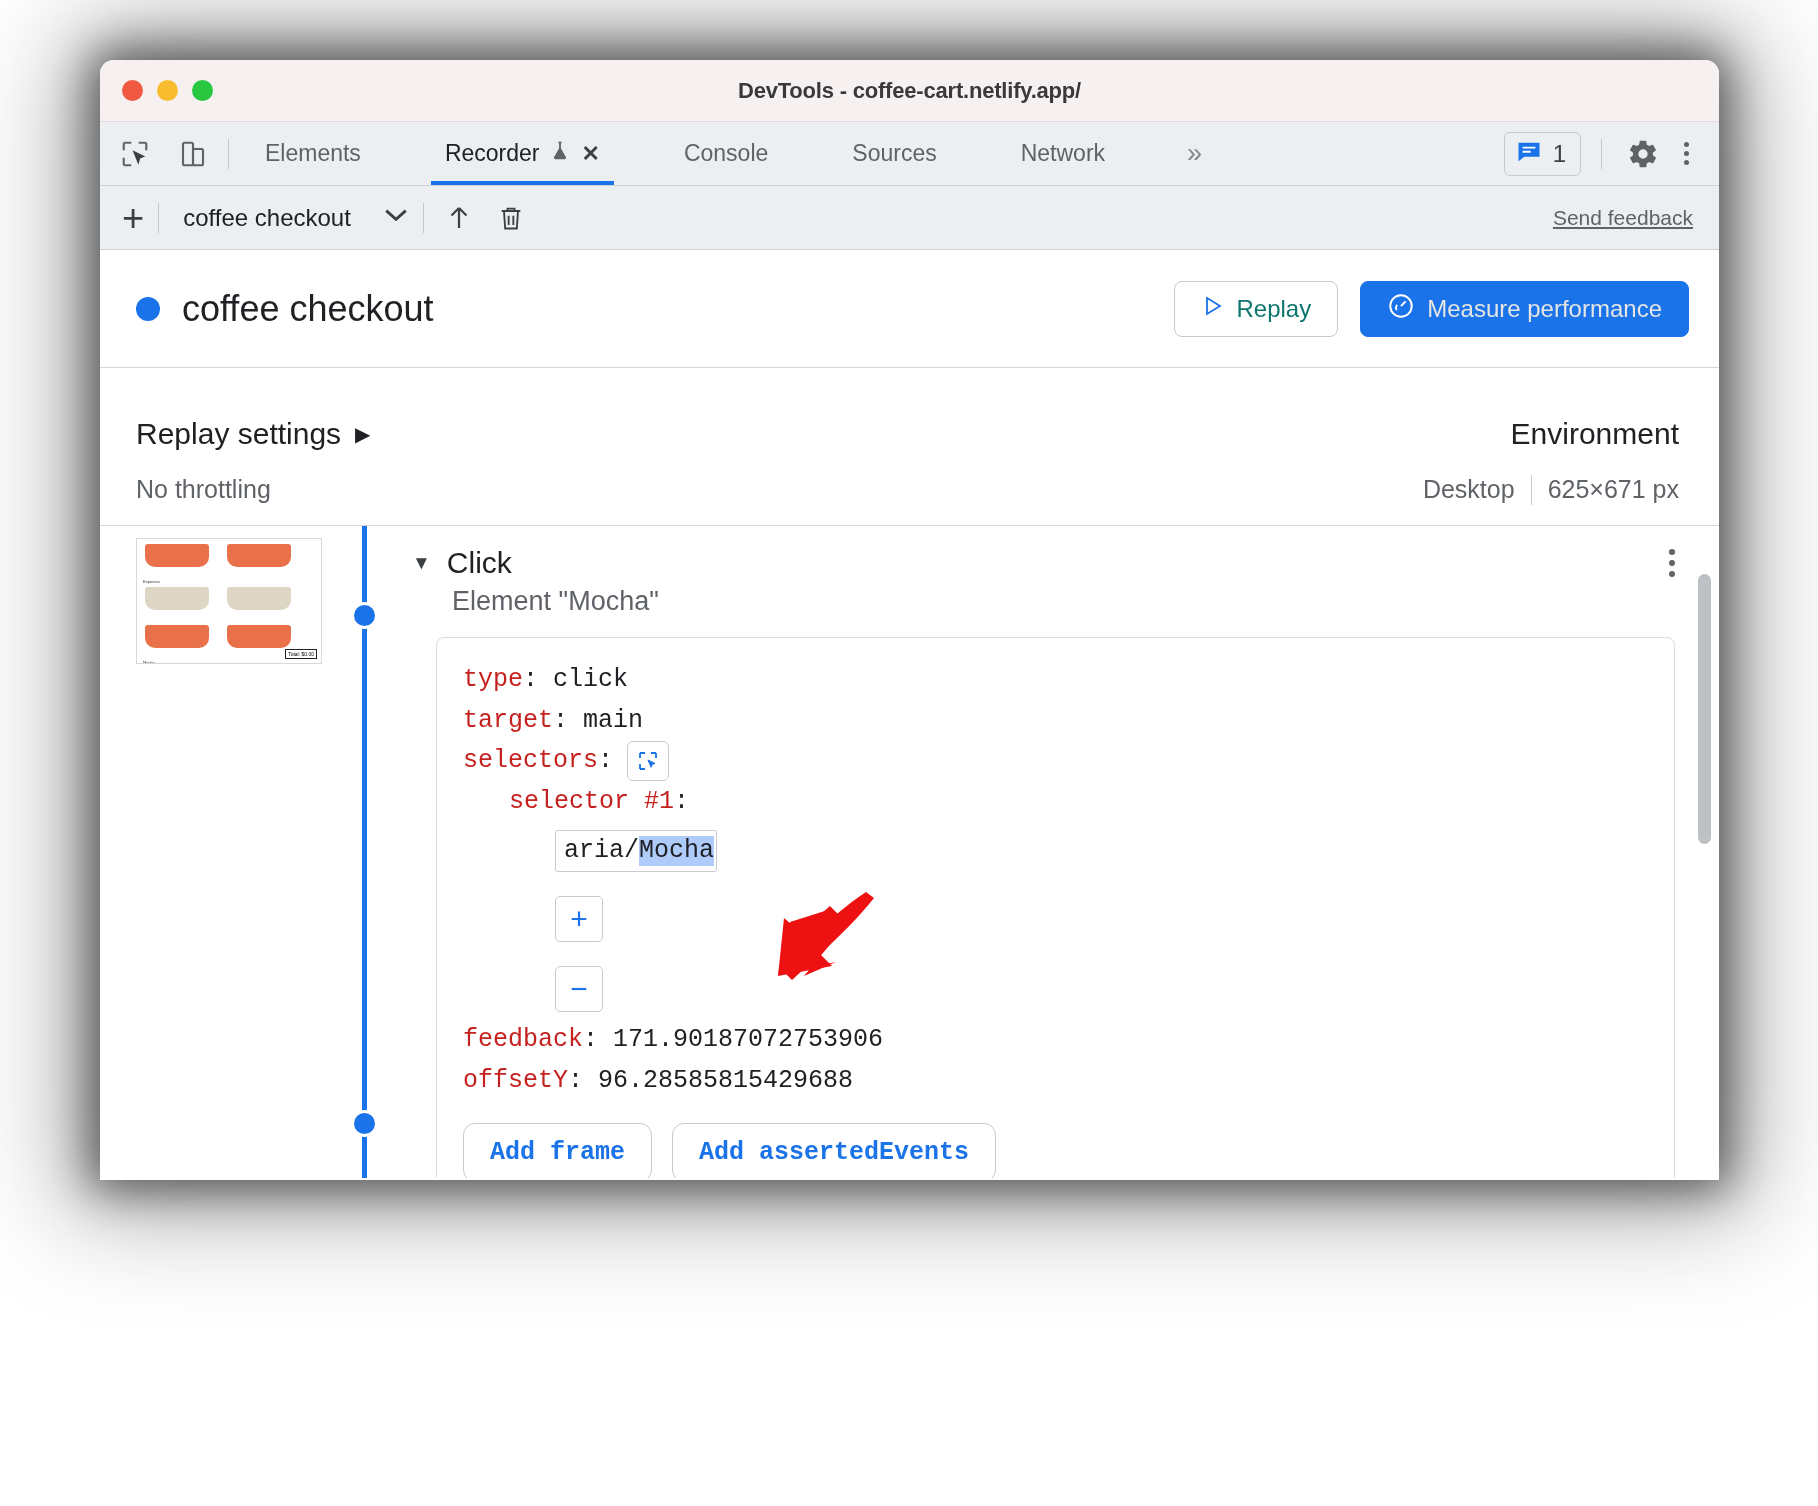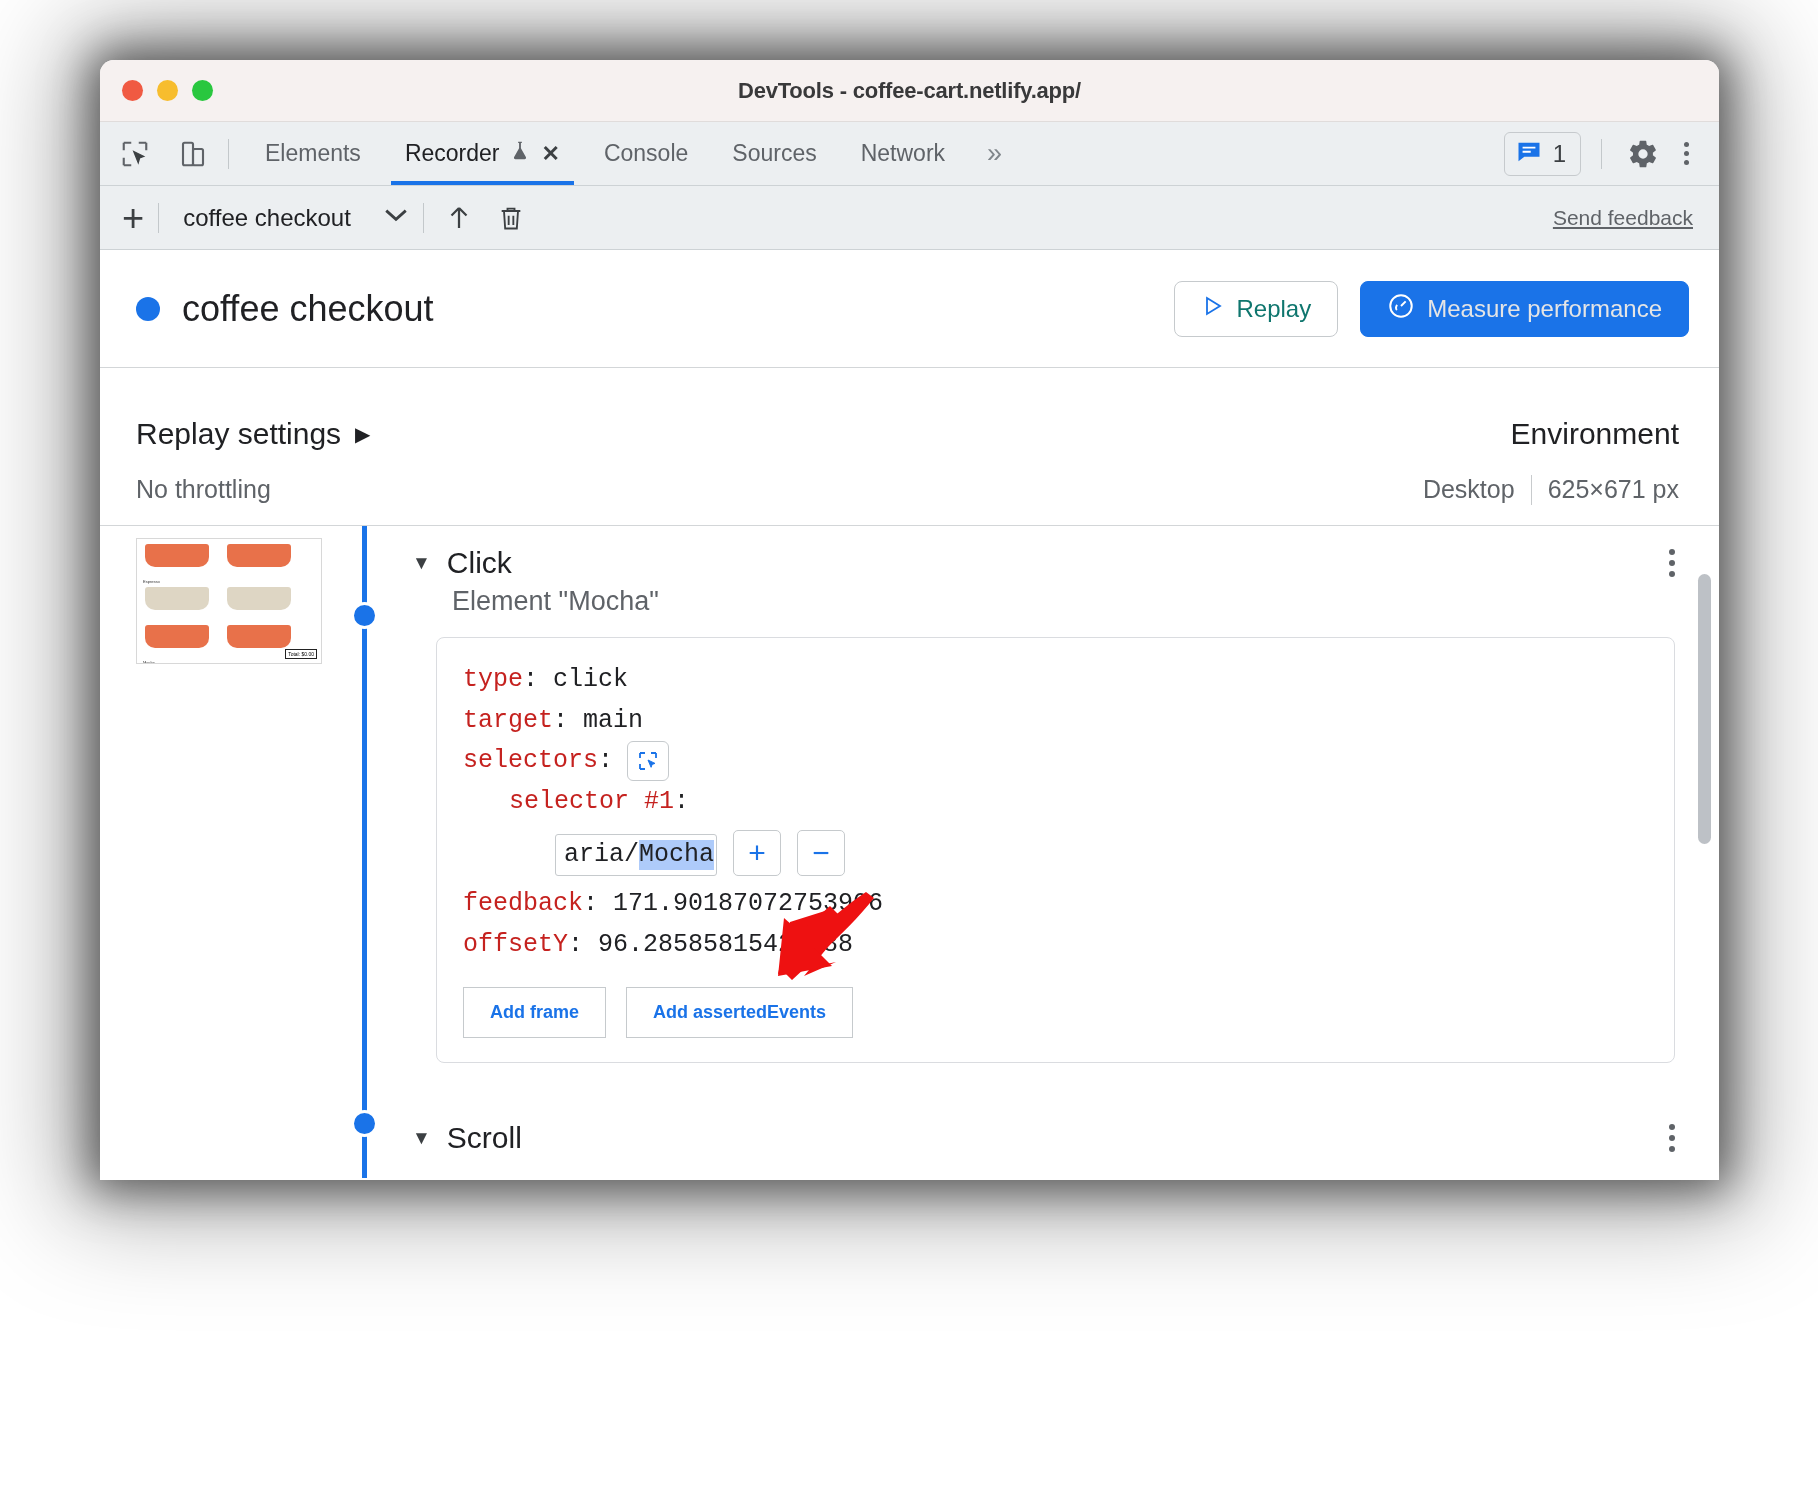--- a/index.html
+++ b/index.html
@@ -53,21 +53,21 @@
     display: flex; align-items: stretch;
     padding-left: 14px;
     position: relative;
   }
   .tb-icons { display: flex; align-items: center; gap: 16px; }
   .icon-btn {
     width: 42px; height: 42px;
     display: flex; align-items: center; justify-content: center;
   }
   .sep-v { width: 1px; height: 30px; background: #c3c8cb; align-self: center; margin: 0 14px; }
-  .tabs { display: flex; align-items: stretch; }
+  .tabs { display: flex; align-items: stretch; gap: 40px; }
   .tab {
     display: flex; align-items: center; gap: 10px;
     padding: 0 22px;
     font-size: 23px; color: #5f6368;
     position: relative;
   }
   .tab.active { color: #202124; }
   .tab.active::after {
     content: ""; position: absolute; left: 8px; right: 8px; bottom: 0;
     height: 4px; background: #1a73e8;
@@ -216,42 +216,43 @@
   }
   .k { color: #c5221f; }
   .kv.indent { padding-left: 46px; }
   .sel-row { display: flex; align-items: center; gap: 14px; }
   .picker-btn {
     width: 42px; height: 40px; border: 1px solid #c6cacd; border-radius: 6px;
     display: inline-flex; align-items: center; justify-content: center;
     background: #fff; vertical-align: middle;
   }
   .sel-input-row {
-    display: flex; align-items: flex-end; gap: 16px;
-    padding-left: 92px; margin-top: 8px;
+    display: flex; align-items: flex-start; gap: 24px;
+    padding-left: 92px; margin-top: 8px; flex-direction: column;
   }
   .sel-input {
     border: 1px solid #c6cacd; border-radius: 3px;
     background: #fff; padding: 5px 2px 5px 8px;
     font-family: "Liberation Mono", "DejaVu Sans Mono", monospace;
     font-size: 25px; color: #202124; line-height: 1.2;
     display: inline-flex;
   }
   .sel-input .sel-hl { background: #aecbfa; }
   .pm-btn {
     width: 48px; height: 46px;
     border: 1px solid #c6cacd; border-radius: 5px; background: #fff;
     color: #1a73e8; font-size: 30px; line-height: 1;
     display: flex; align-items: center; justify-content: center;
   }
   .add-row { display: flex; gap: 20px; margin-top: 22px; }
   .add-btn {
-    border: 1px solid #c6cacd; border-radius: 0; background: #fff;
-    color: #1a73e8; font-size: 18px; font-weight: bold;
+    border: 1px solid #c6cacd; border-radius: 12px; background: #fff;
+    color: #1a73e8; font-size: 25px; font-weight: bold;
     padding: 14px 26px;
+    font-family: Liberation Mono, monospace;
   }
 
   
   .vscroll {
     position: absolute; right: 8px; top: 48px;
     width: 13px; height: 538px;
     background: transparent;
   }
   .vthumb {
     width: 13px; height: 270px; border-radius: 7px;

